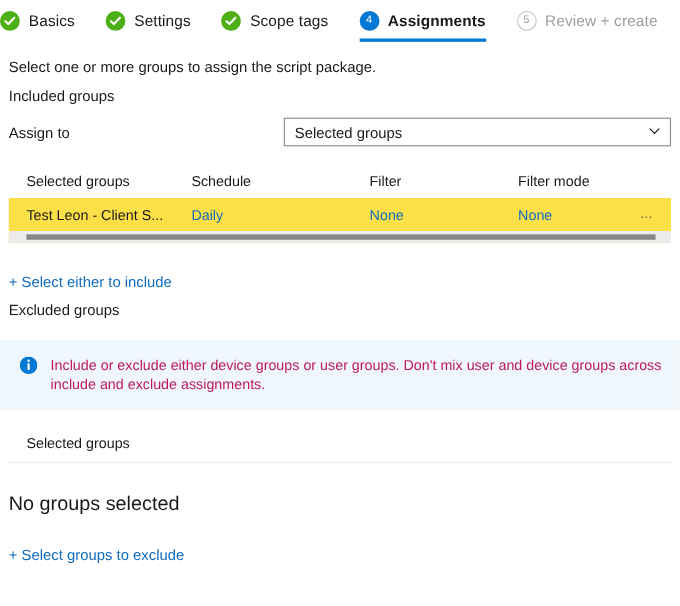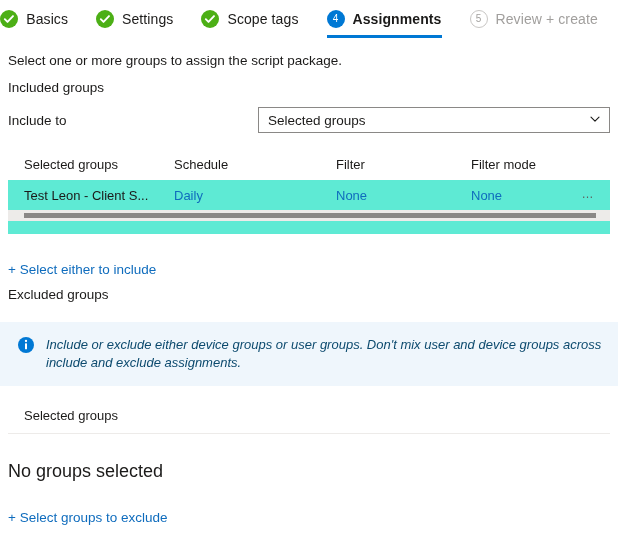--- a/index.html
+++ b/index.html
@@ -146,23 +146,23 @@
     font-size: 13px;
     color: #1b1a19;
     padding-left: 16px;
   }
   .col-1 { width: 150px; flex: none; }
   .col-2 { width: 162px; flex: none; }
   .col-3 { width: 135px; flex: none; }
   .col-4 { width: 150px; flex: none; }
 
   .grid-body {
-    background: #5eead4;
-    position: relative;
-    padding-bottom: 13px;
+    background: #fde047;
+    position: relative;
+    padding-bottom: 0;
   }
   .grid-row {
     display: flex;
     align-items: center;
     height: 30px;
     position: relative;
   }
   .grid-row .cell {
     font-size: 13px;
     padding-left: 16px;
@@ -212,22 +212,21 @@
     display: flex;
     align-items: flex-start;
     padding: 14px 16px 14px 18px;
     min-height: 62px;
   }
   .info-icon { flex: none; margin-top: 1px; }
   .info-text {
     margin-left: 12px;
     font-size: 13px;
     line-height: 18px;
-    color: #0c4a6e;
-    font-style: italic;
+    color: #be185d;
   }
 
   
   .excl-grid { margin-top: 22px; }
   .excl-head {
     font-size: 13px;
     color: #1b1a19;
     padding: 0 0 10px 16px;
     border-bottom: 1px solid #edebe9;
   }
@@ -283,21 +282,21 @@
 
 </div>
 
 <div class="content">
 
   <div class="intro">Select one or more groups to assign the script package.</div>
 
   <div class="section-title">Included groups</div>
 
   <div class="field-row">
-    <span class="field-label">Include to</span>
+    <span class="field-label">Assign to</span>
     <div class="combo">
       <span class="combo-value">Selected groups</span>
       <span class="chevron">
         <svg width="12" height="12" viewBox="0 0 12 12">
             <path d="M2 4.2 L6 8.2 L10 4.2" fill="none" stroke="#1b1a19" stroke-width="1.1" stroke-linecap="round" stroke-linejoin="round"></path>
           </svg>
       </span>
     </div>
   </div>
 

